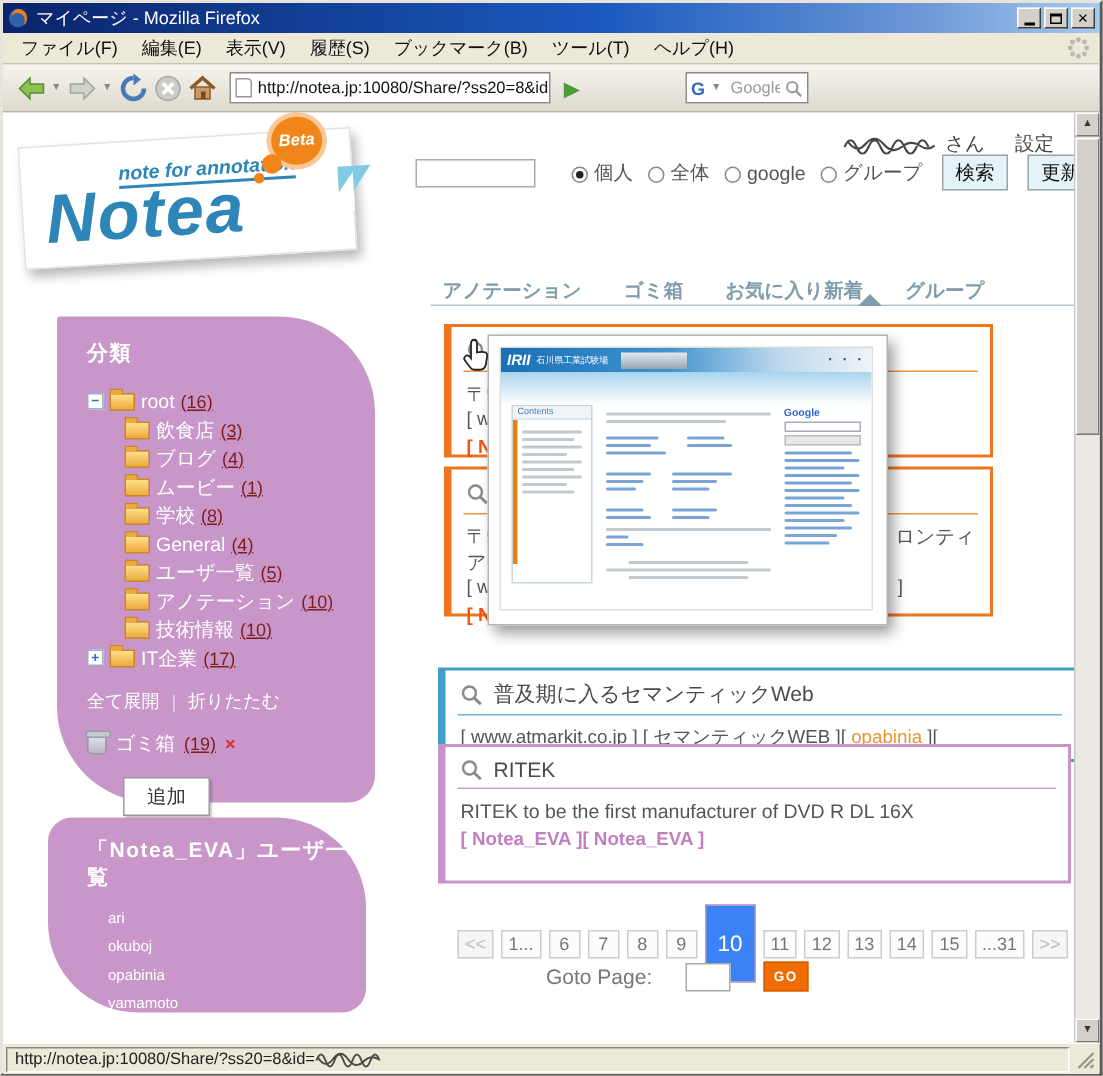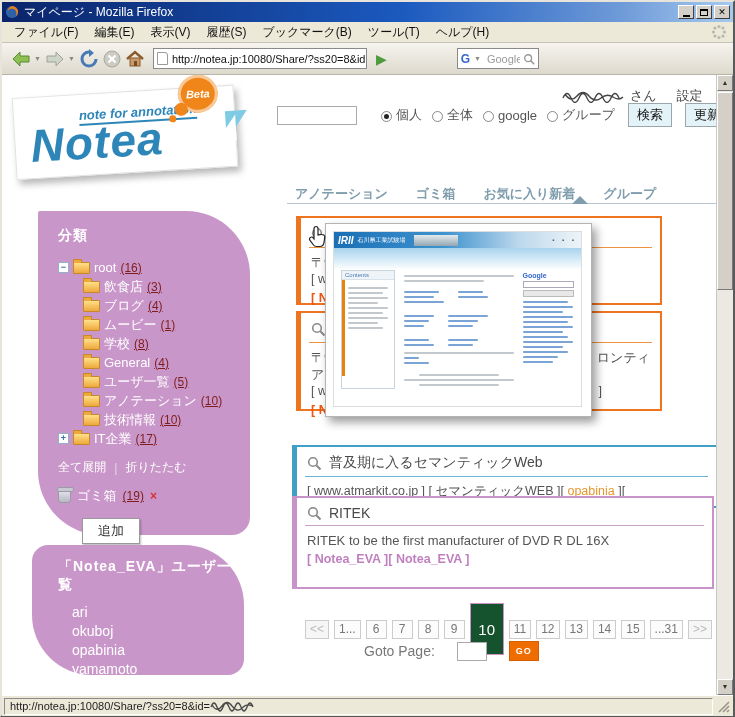--- a/index.html
+++ b/index.html
@@ -102,21 +102,21 @@
 .treelinks { margin-top:11px; font-size:12px; display:flex; align-items:center; gap:8px; color:#fff; }
 .tl-sep { color:#e8d4e8; }
 .trash-row { margin-top:11px; display:flex; align-items:center; gap:6px; font-size:13px; }
 .ticon { width:13px; height:14px; background:linear-gradient(#e6e6ee,#b8b8c4); border:1px solid #9a9aa8;
   border-radius:2px 2px 3px 3px; position:relative; flex:0 0 auto; }
 .ticon::before { content:""; position:absolute; left:-2px; top:-3px; width:15px; height:3px;
   background:#c8c8d4; border:1px solid #9a9aa8; border-radius:2px; }
 .xmark { color:#d83030; font-weight:bold; font-size:12px; }
 .add-btn { margin-top:13px; margin-left:24px; background:#fff; border:1px solid #999; padding:3px 15px;
   font-size:13px; color:#333; box-shadow:1px 2px 2px rgba(0,0,0,.25); }
-.ulist { margin-top:9px; font-size:14px; line-height:19px; list-style:none; padding-left:14px; }
+.ulist { margin-top:9px; font-size:10px; line-height:19px; list-style:none; padding-left:14px; }
 
 
 .entry { position:absolute; background:#fff; }
 .e-orange { border:2px solid #ee7420; border-left-width:5px; }
 .e-blue   { border:2px solid #3f9fc4; border-left-width:5px; }
 .e-pink   { border:2px solid #c893c8; border-left-width:5px; }
 .e-head { display:flex; align-items:center; gap:7px; padding:7px 10px 4px; color:#4a4a4a; font-size:14px; }
 .e-rule { height:1px; margin:0 8px; }
 .e-orange .e-rule { background:#ee9440; }
 .e-blue   .e-rule { background:#6ab4d2; }
@@ -167,21 +167,21 @@
 .th-foot .l { margin:3px auto; }
 
 
 #cursor { left:306px; top:150px; z-index:12; }
 
 
 #pager { left:303px; top:528px; display:flex; align-items:center; gap:5px; }
 .pg { min-width:21px; height:19px; border:1px solid #ccc; background:#fcfcfc; color:#777; font-size:12px;
   display:flex; align-items:center; justify-content:center; padding:0 4px; }
 .pg.navpg { color:#bbb; background:#f6f6f6; }
-.pg.cur { min-width:34px; height:52px; background:#14532d; color:#fff; font-size:15px; border:1px solid #c793c7; }
+.pg.cur { min-width:34px; height:52px; background:#3b82f6; color:#fff; font-size:15px; border:1px solid #c793c7; }
 #goto { left:362px; top:566px; display:flex; align-items:center; gap:22px; font-size:14px; color:#777; }
 #goto input { width:30px; height:19px; border:1px solid #aaa; }
 .go-orange { background:#ee6c00; color:#fff; font-size:9px; font-weight:bold; padding:4px 6px;
   border:1px solid #d85c00; letter-spacing:1px; }
 
 
 .scrollbar { position:absolute; right:0; top:0; width:17px; height:620px; background:#ece9e2;
   border-left:1px solid #c8c8c8; z-index:20; }
 .sb-btn { position:absolute; left:0; width:16px; height:16px; background:#d4d0c8; border:1px solid;
   border-color:#fff #7a7a7a #7a7a7a #fff; font-size:7px; text-align:center; line-height:14px; color:#333; }

